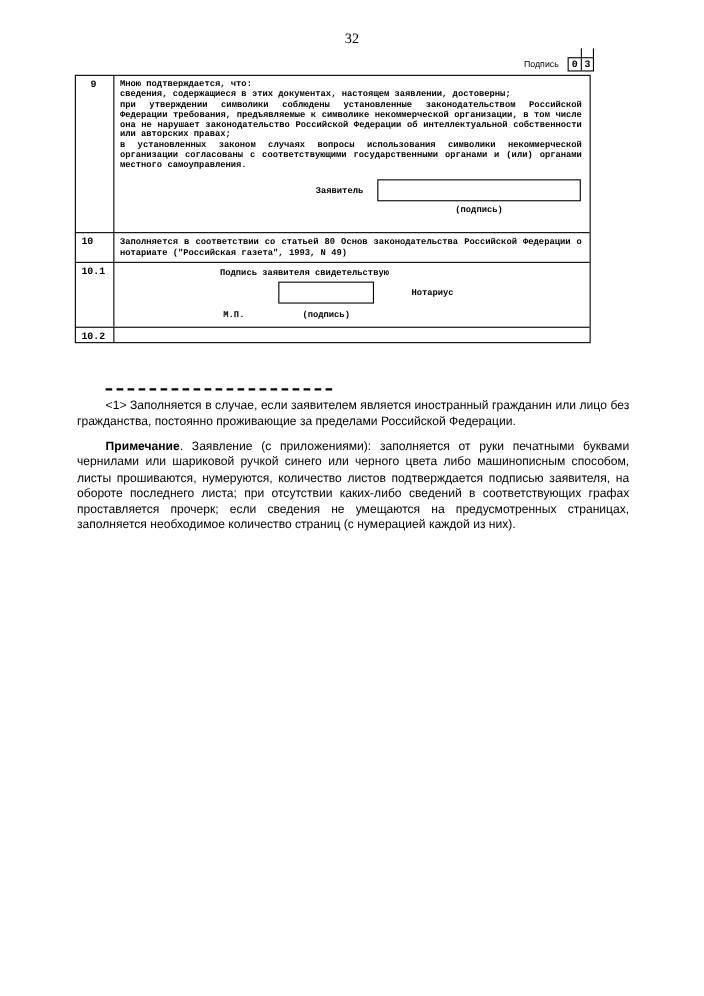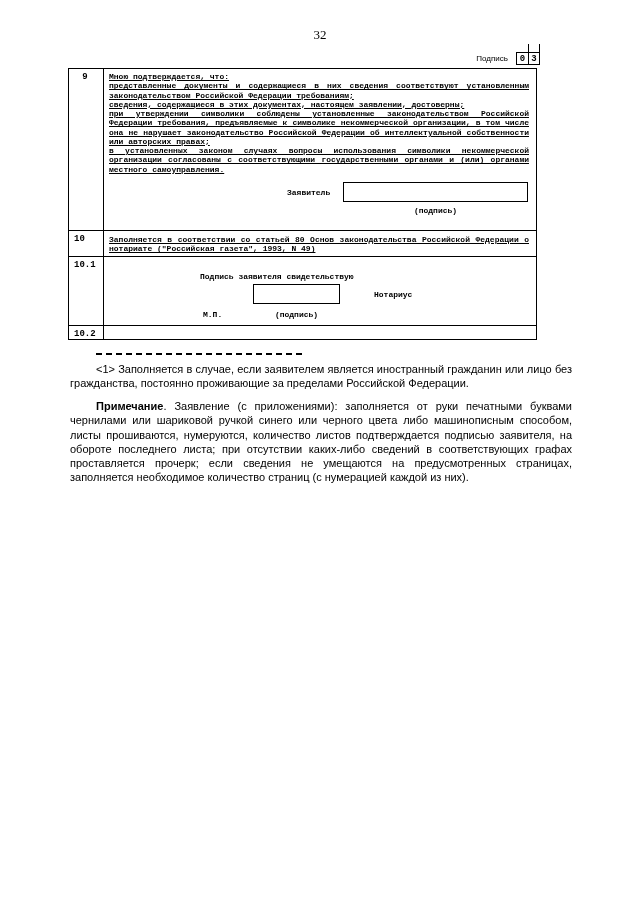--- a/index.html
+++ b/index.html
@@ -65,38 +65,37 @@
     border-right: 1px solid #000;
     font: bold 9px "Liberation Mono", monospace;
     padding: 3px 2px 0 5px;
   }
   .row-num.center { text-align: center; padding-left: 0; }
   .row-content {
     flex: 1; min-width: 0;
     font: bold 8px/1.16 "Liberation Mono", monospace;
     text-align: justify;
     padding: 3px 7px 4px 5px;
-    text-decoration: underline;
   }
   .para { margin: 0; }
 
   .applicant-area { position: relative; height: 44px; margin-top: 8px; }
   .applicant-label { position: absolute; left: 178px; top: 6px; }
   .applicant-box {
     position: absolute; left: 234px; right: 1px; top: 0; height: 20px;
     border: 1px solid #000; background: #fff;
   }
   .applicant-caption {
     position: absolute; left: 234px; right: 1px; top: 24px;
     text-align: center; font-weight: bold;
   }
 
   .r10 { padding-top: 4px; padding-bottom: 3px; }
 
-  .r101 { position: relative; height: 58px; padding: 0; text-align: left; margin-top: 10px; }
+  .r101 { position: relative; height: 58px; padding: 0; text-align: left; }
   .r101-title { position: absolute; left: 96px; top: 5px; white-space: nowrap; }
   .r101-box {
     position: absolute; left: 149px; top: 17px; width: 87px; height: 20px;
     border: 1px solid #000; background: #fff;
   }
   .r101-notary { position: absolute; left: 246px; top: 23px; padding-left: 24px; }
   .r101-mp { position: absolute; left: 99px; top: 43px; }
   .r101-caption { position: absolute; left: 149px; top: 43px; width: 87px; text-align: center; }
 
   .r102 { position: relative; height: 17px; padding: 0; text-align: left; }
@@ -145,21 +144,20 @@
       <span class="counter-cell">3</span>
     </span>
   </div>
 
   <div class="form-table">
 
     <div class="row">
       <div class="row-num center">9</div>
       <div class="row-content r9">
         <div class="para">Мною подтверждается, что:</div>
-        <div class="para">представленные документы и содержащиеся в них сведения соответствуют установленным законодательством Российской Федерации требованиям;</div>
         <div class="para">сведения, содержащиеся в этих документах, настоящем заявлении, достоверны;</div>
         <div class="para">при утверждении символики соблюдены установленные законодательством Российской Федерации требования, предъявляемые к символике некоммерческой организации, в том числе она не нарушает законодательство Российской Федерации об интеллектуальной собственности или авторских правах;</div>
         <div class="para">в установленных законом случаях вопросы использования символики некоммерческой организации согласованы с соответствующими государственными органами и (или) органами местного самоуправления.</div>
         <div class="applicant-area">
           <span class="applicant-label">Заявитель</span>
           <span class="applicant-box"></span>
           <span class="applicant-caption">(подпись)</span>
         </div>
       </div>
     </div>

